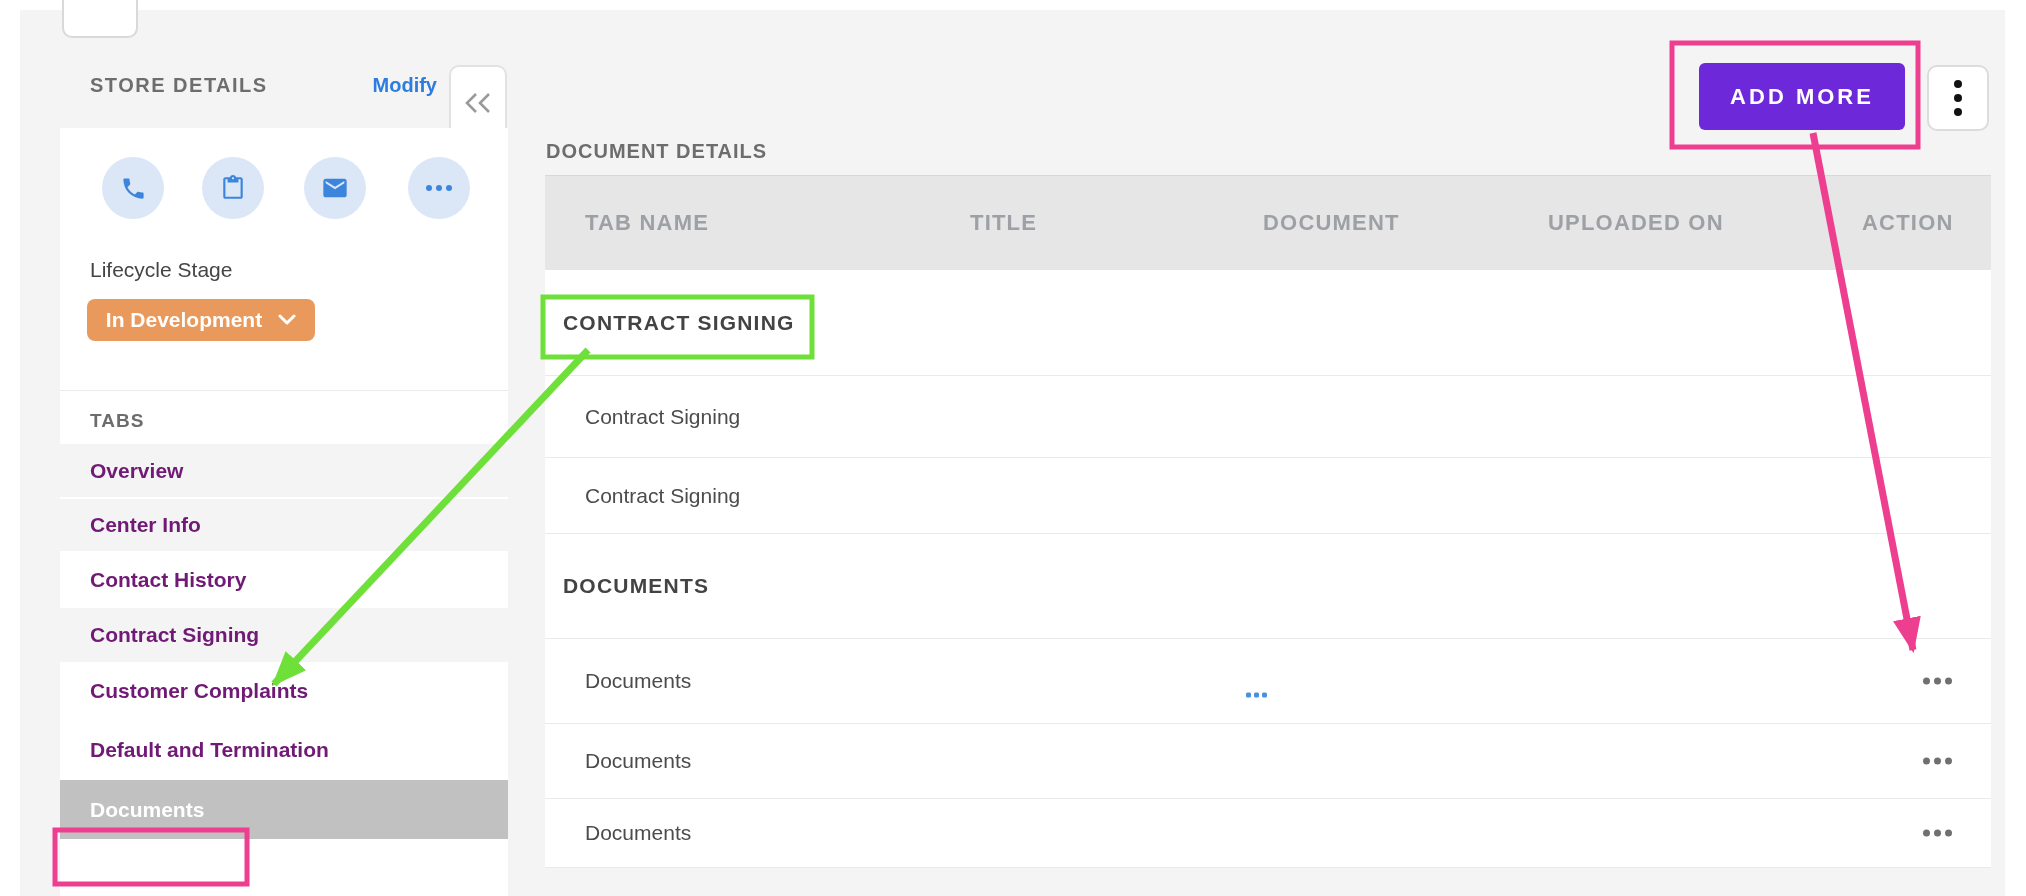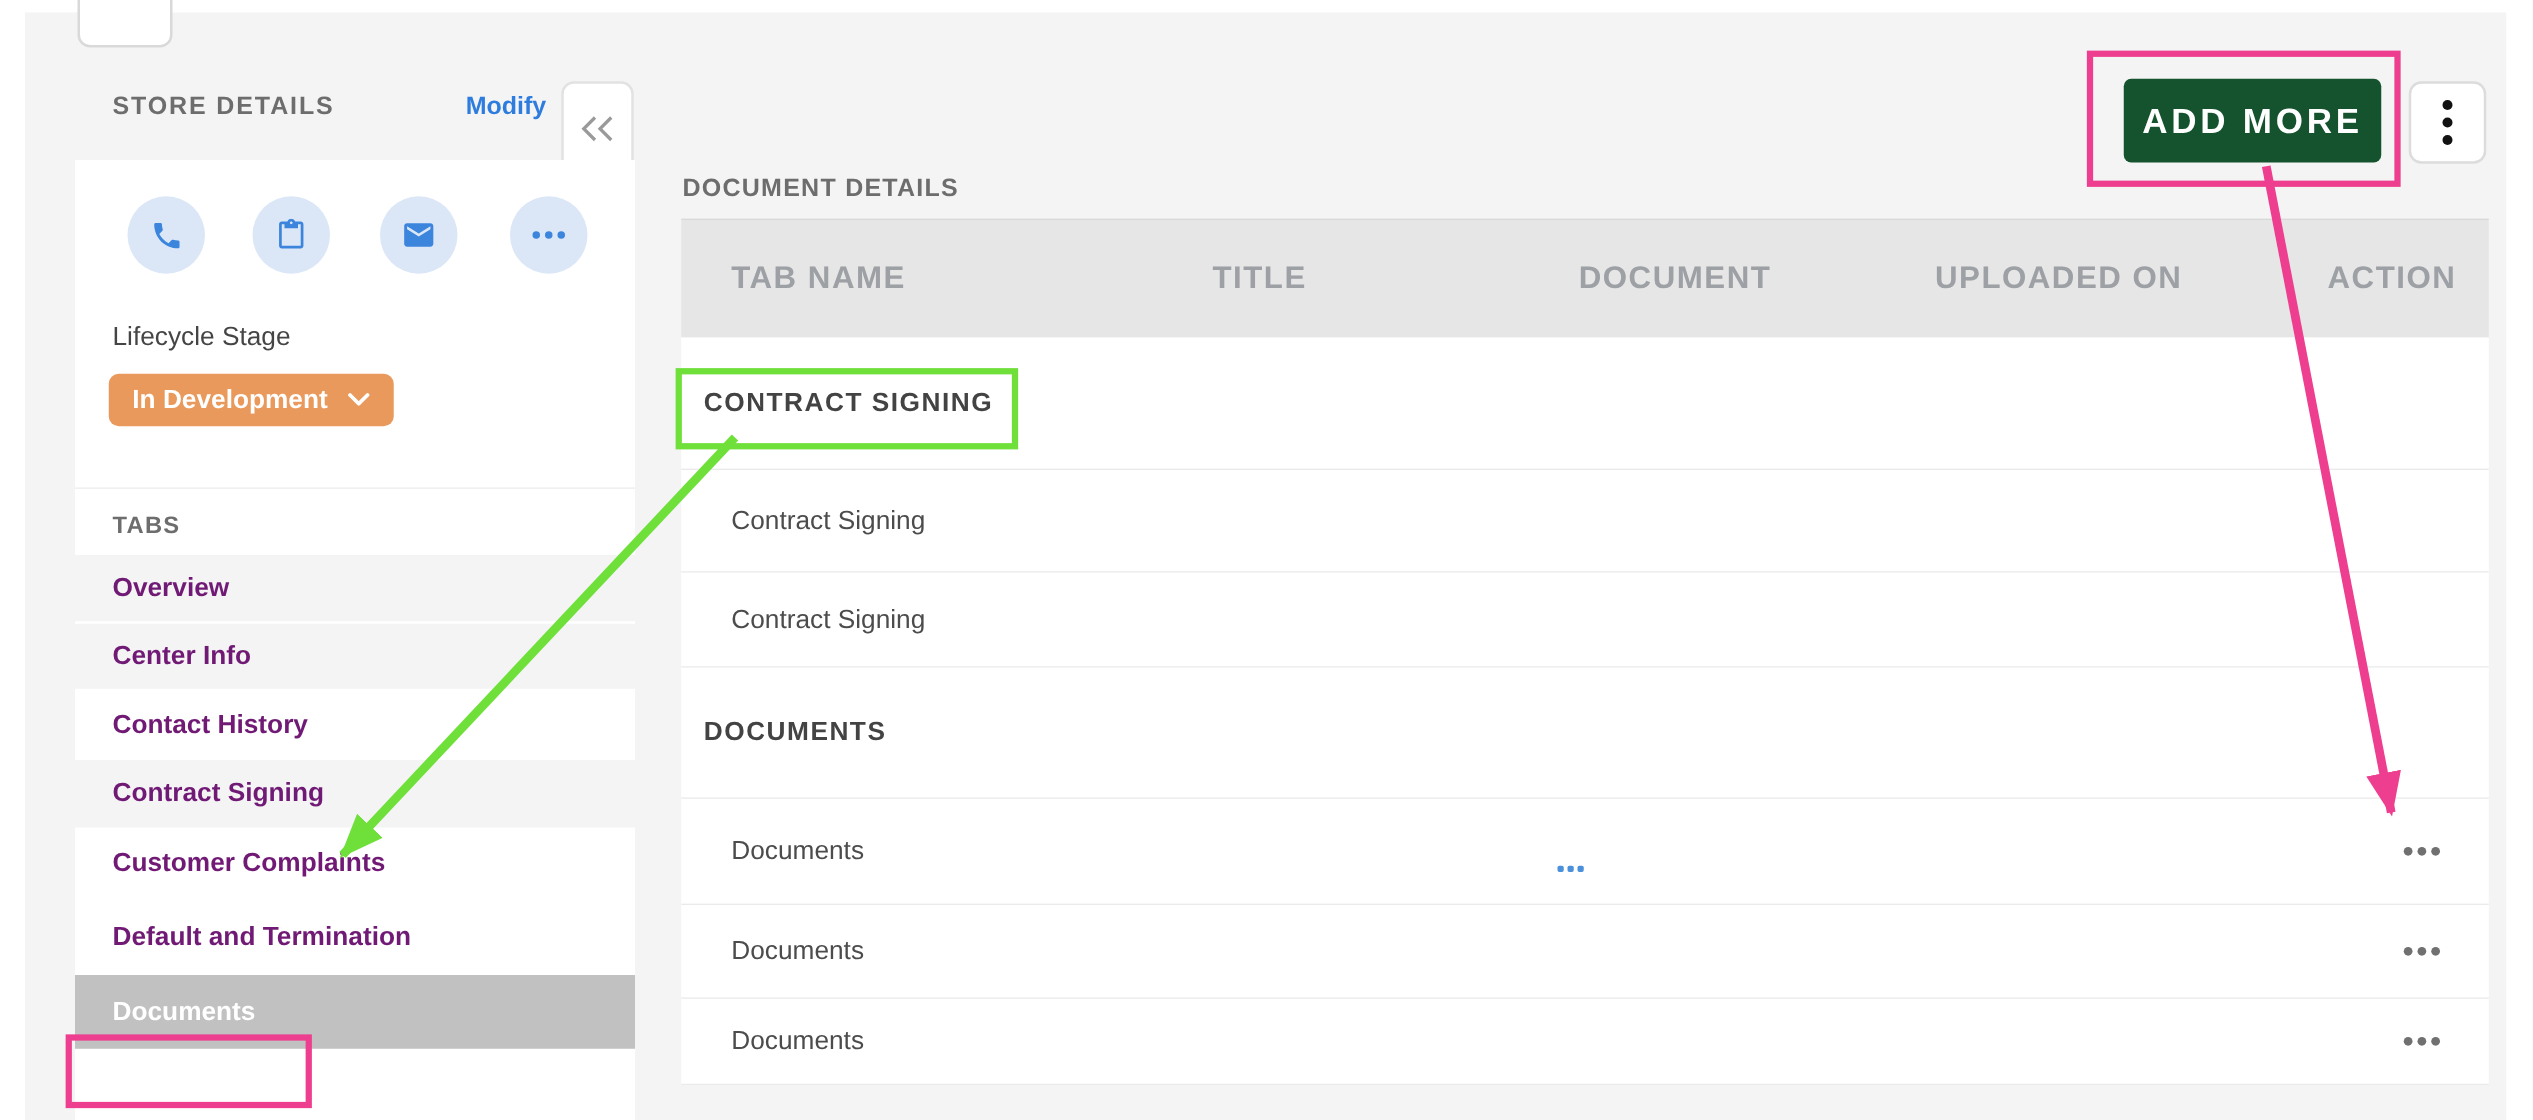--- a/index.html
+++ b/index.html
@@ -26,34 +26,34 @@
   .tab-list{position:absolute;left:0;top:316px;width:100%;}
   .tab-item{display:flex;align-items:center;padding-left:30px;font-size:21px;font-weight:bold;color:#701a75;cursor:pointer;box-sizing:border-box;}
   .tab-item.stripe{background:#f4f4f5;}
   .tab-item.sep-top{border-top:2px solid #fff;align-items:center;}
   .tab-item.selected{background:#c1c1c1;color:#fff;}
 
   
   .main-title{position:absolute;left:546px;top:140px;font-size:20px;font-weight:bold;color:#6d6d6d;letter-spacing:1px;}
   .doc-table{position:absolute;left:545px;top:175px;width:1446px;}
   .thead{position:relative;height:95px;background:#e6e6e6;border-top:1px solid #d8d8d8;box-sizing:border-box;}
-  .th{position:absolute;top:50%;transform:translateY(-50%);font-size:25px;font-weight:bold;color:#9da0a4;letter-spacing:1.2px;}
+  .th{position:absolute;top:50%;transform:translateY(-50%);font-size:22px;font-weight:bold;color:#9da0a4;letter-spacing:1.2px;}
   .trow{position:relative;background:#fff;border-top:1px solid #eaeaea;box-sizing:border-box;}
   .trow.first{border-top:none;}
   .trow.last{border-bottom:1px solid #eaeaea;}
   .cell{position:absolute;top:50%;transform:translateY(-50%);font-size:21px;color:#4c4c4c;}
   .cell.group{left:18px;font-weight:bold;color:#434343;letter-spacing:1.2px;}
   .cell.name{left:40px;}
   .action-btn{position:absolute;left:1372px;top:50%;transform:translateY(-50%);background:none;border:none;cursor:pointer;padding:6px;}
   .action-dots{display:flex;gap:4px;}
   .action-dots i{width:7px;height:7px;border-radius:50%;background:#707070;}
   .doc-more{position:absolute;left:697px;top:50%;margin-top:14px;transform:translateY(-50%);display:flex;gap:3px;cursor:pointer;background:none;border:none;padding:4px;}
   .doc-more i{width:5px;height:5px;border-radius:1.5px;background:#4a90db;}
 
-  .add-more{position:absolute;left:1699px;top:63px;width:206px;height:67px;background:#14532d;color:#fff;border:none;border-radius:6px;font-size:28px;font-weight:bold;letter-spacing:3px;font-family:inherit;cursor:pointer;}
+  .add-more{position:absolute;left:1699px;top:63px;width:206px;height:67px;background:#6d28d9;color:#fff;border:none;border-radius:6px;font-size:22px;font-weight:bold;letter-spacing:3px;font-family:inherit;cursor:pointer;}
   .kebab{position:absolute;left:1927px;top:65px;width:62px;height:66px;background:#fff;border:2px solid #dcdcdc;border-radius:10px;display:flex;flex-direction:column;align-items:center;justify-content:center;gap:6px;box-sizing:border-box;cursor:pointer;}
   .kebab i{width:8px;height:8px;border-radius:50%;background:#121212;}
 
   .annotations{position:absolute;left:0;top:0;pointer-events:none;}
 </style>
 </head>
 <body>
 
 <div class="page">
   <div class="app-bg"></div>

